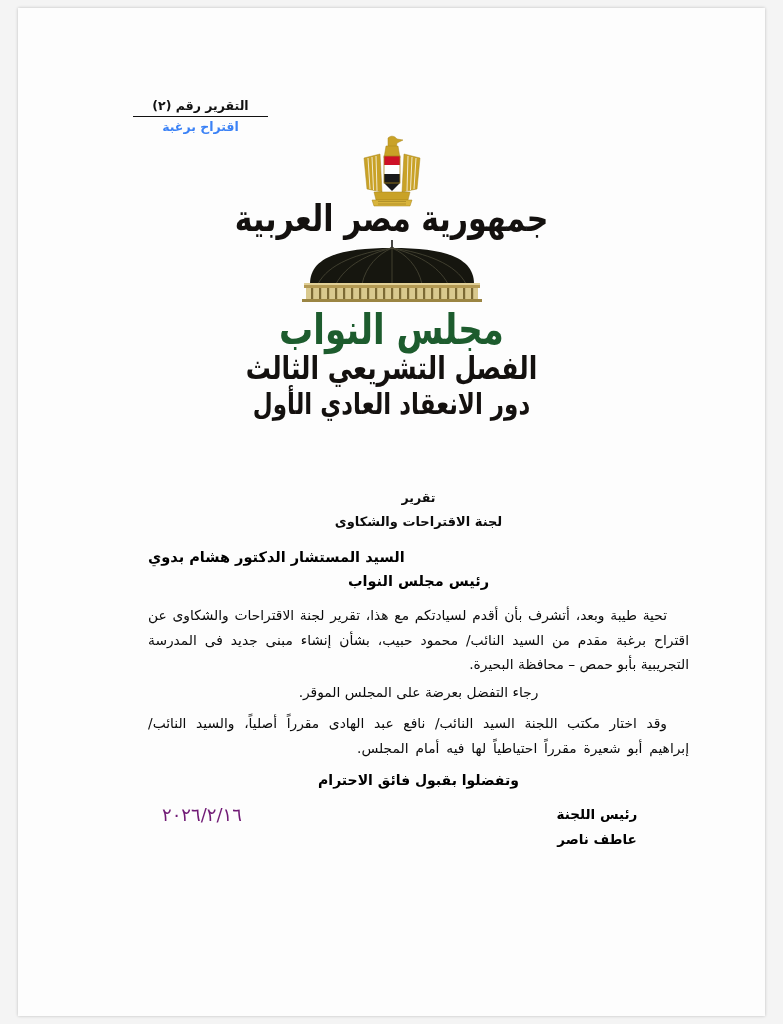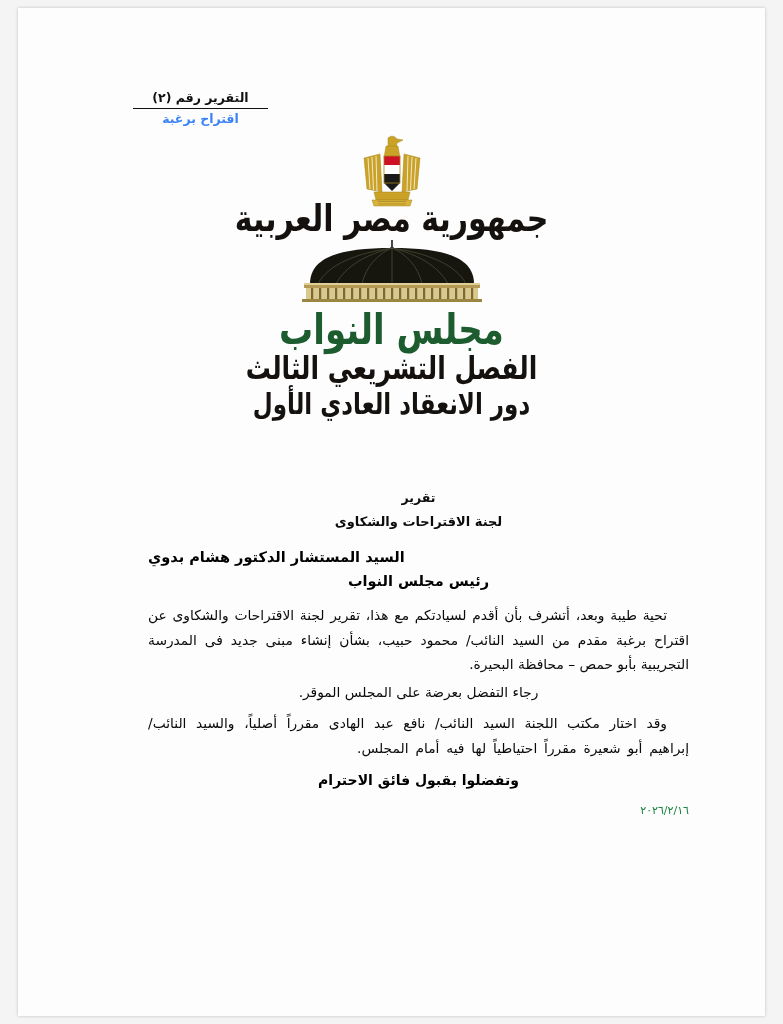--- a/index.html
+++ b/index.html
@@ -31,21 +31,21 @@
     background: #fdfdfd;
     box-shadow: 0 0 3px rgba(0,0,0,0.22);
     box-sizing: border-box;
     overflow: hidden;
   }
 
   
   .stamp {
     position: absolute;
     right: 497px;
-    top: 82px;
+    top: 90px;
     width: 135px;
     text-align: center;
     direction: rtl;
   }
   .stamp .line1 {
     font-size: 12.5px;
     font-weight: bold;
     color: #111;
     letter-spacing: 0px;
     padding-bottom: 2px;
@@ -221,22 +221,22 @@
     color: #000;
     line-height: 1.85;
   }
   .sig-name {
     font-size: 13.5px;
     font-weight: bold;
     color: #000;
     line-height: 1.85;
   }
   .sig-date {
-    font-size: 11px;
-    color: #15803d;
+    font-size: 18px;
+    color: #701a75;
     direction: rtl;
     letter-spacing: 1px;
     margin-left: 14px;
     margin-top: 2px;
   }
 </style>
 </head>
 <body>
 
 <div class="page-frame">
@@ -357,18 +357,22 @@
 
       <p class="para">تحية طيبة وبعد، أتشرف بأن أقدم لسيادتكم مع هذا، تقرير لجنة الاقتراحات والشكاوى عن اقتراح برغبة مقدم من السيد النائب/ محمود حبيب، بشأن إنشاء مبنى جديد فى المدرسة التجريبية بأبو حمص – محافظة البحيرة.</p>
 
       <p class="para center-ish">رجاء التفضل بعرضة على المجلس الموقر.</p>
 
       <p class="para spaced">وقد اختار مكتب اللجنة السيد النائب/ نافع عبد الهادى مقرراً أصلياً، والسيد النائب/ إبراهيم أبو شعيرة مقرراً احتياطياً لها فيه أمام المجلس.</p>
 
       <div class="closing">وتفضلوا بقبول فائق الاحترام</div>
 
       <div class="signature-row">
+        <div class="sig-right">
+          <div class="sig-title">رئيس اللجنة</div>
+          <div class="sig-name">عاطف ناصر</div>
+        </div>
         <div class="sig-date">٢٠٢٦/٢/١٦</div>
       </div>
 
     </div>
   </div>
 </div>
 
 </body></html>

